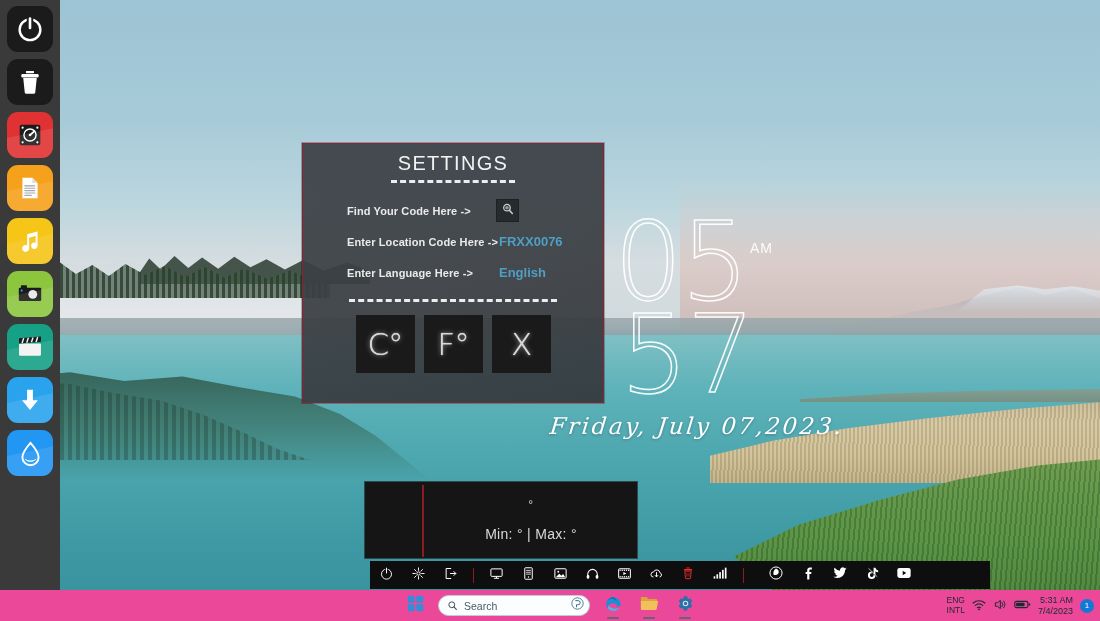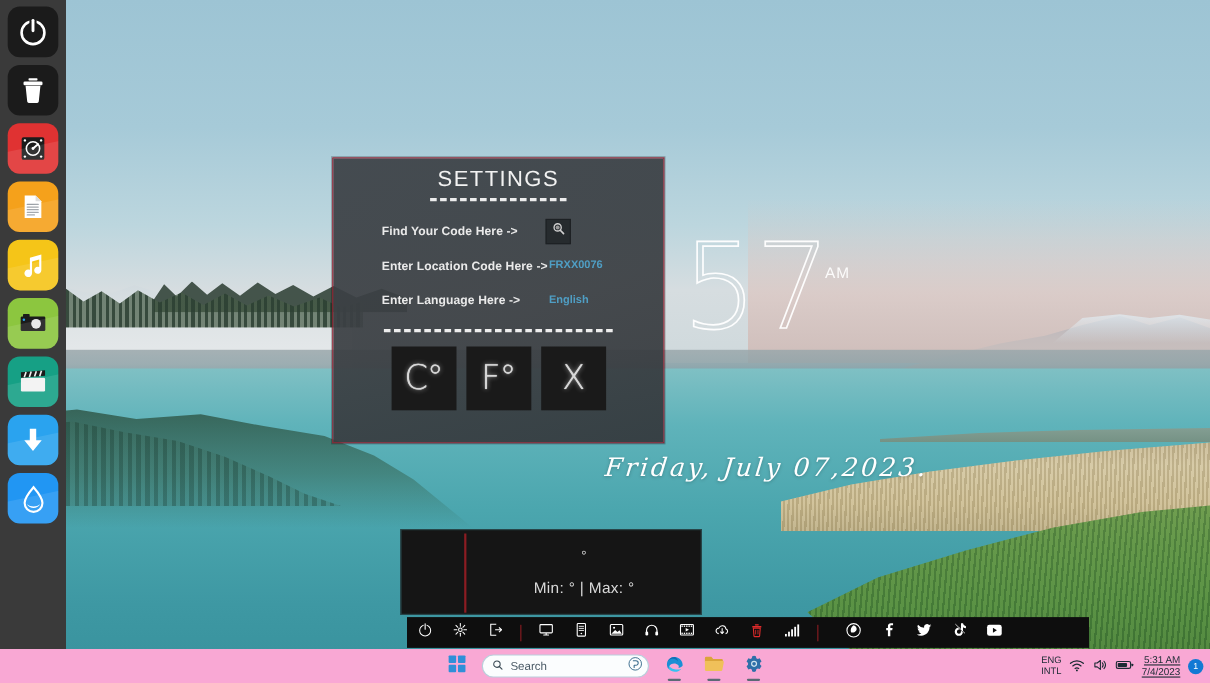--- a/index.html
+++ b/index.html
@@ -154,21 +154,21 @@
   .dash-rule.wide { width: 208px; margin-top: 16px; border-top-width: 3px; }
   #settings-rows { margin-top: 17px; padding-left: 44px; position: relative; }
   .srow {
     display: flex; align-items: center; height: 21px; margin-bottom: 10px;
   }
   .srow.gap { margin-top: 13px; }
   .srow-label {
     color: #eaeaea; font-size: 11px; font-weight: 600; width: 140px;
     letter-spacing: .1px; white-space: nowrap;
   }
-  .srow-val { color: #4f9ec4; font-size: 10px; font-weight: 600; margin-left: 12px; }
+  .srow-val { color: #4f9ec4; font-size: 13px; font-weight: 600; margin-left: 12px; }
   .icon-btn {
     width: 23px; height: 23px; background: #262b2e; margin-left: 9px;
     display: flex; align-items: center; justify-content: center;
     border: 1px solid #1d2124;
   }
   #unit-row {
     display: flex; justify-content: center; gap: 9px; margin-top: 13px;
   }
   .unit-btn {
     width: 59px; height: 58px; background: #1a1a1a;
@@ -235,21 +235,21 @@
     color: #ffffff;
   }
   .dock-sep { width: 14px; height: 28px; display:flex; align-items:center; justify-content:center; flex:0 0 auto; }
   .dock-sep i { display:block; width: 1px; height: 15px; background: #8c1c22; }
   .dock-gap { width: 10px; flex: 0 0 auto; }
   .dock-ico.red { color: #e02b2b; }
 
   
   #taskbar {
     position: absolute; left: 0; bottom: 0; width: 1100px; height: 31px;
-    background: #f9a8d4; z-index: 40;
+    background: #ec4899; z-index: 40;
     display: flex; align-items: center;
   }
   #tb-center {
     position: absolute; left: 50%; transform: translateX(-50%);
     display: flex; align-items: center; gap: 10px; height: 31px;
   }
   .tb-btn {
     width: 26px; height: 26px; display: flex; align-items: center; justify-content: center;
     position: relative;
   }
@@ -260,21 +260,21 @@
   #search-box {
     width: 152px; height: 21px; background: #fbfdfe; border: 1px solid #b9cfdb;
     border-radius: 11px; display: flex; align-items: center; padding: 0 4px 0 8px; gap: 6px;
   }
   #search-placeholder { font-size: 10.5px; color: #4a5a66; flex: 1; }
   #tray {
     position: absolute; right: 6px; display: flex; align-items: center; gap: 7px;
     height: 31px; font-size: 9px; color: #1b2a33;
   }
   #tray-lang { line-height: 1.1; text-align: right; font-size: 8.5px; }
-  #tray-clock { line-height: 1.15; text-align: right; font-size: 9px; text-decoration: underline; }
+  #tray-clock { line-height: 1.15; text-align: right; font-size: 9px; }
   #tray-badge {
     width: 14px; height: 14px; border-radius: 50%; background: #1279d4;
     color: #fff; font-size: 8px; display: flex; align-items: center; justify-content: center;
   }
   .tray-ico { display: flex; align-items: center; justify-content: center; }
 </style>
 </head>
 <body>
 
 <div id="screen">
@@ -439,20 +439,21 @@
     <div class="dash-rule wide"></div>
 
     <div id="unit-row">
       <div class="unit-btn">C°</div>
       <div class="unit-btn">F°</div>
       <div class="unit-btn">X</div>
     </div>
   </div>
 
   <div id="clock">
+    <div class="clock-line" id="clock-hh">05</div>
     <div class="clock-line" id="clock-mm">57</div>
     <div id="clock-ampm">AM</div>
   </div>
   <div id="clock-date">Friday, July 07,2023.</div>
 
   <div id="weather-widget">
     <div id="weather-divider"></div>
     <div id="weather-right">
       <div id="weather-temp">°</div>
       <div id="weather-minmax">Min: ° | Max: °</div>

